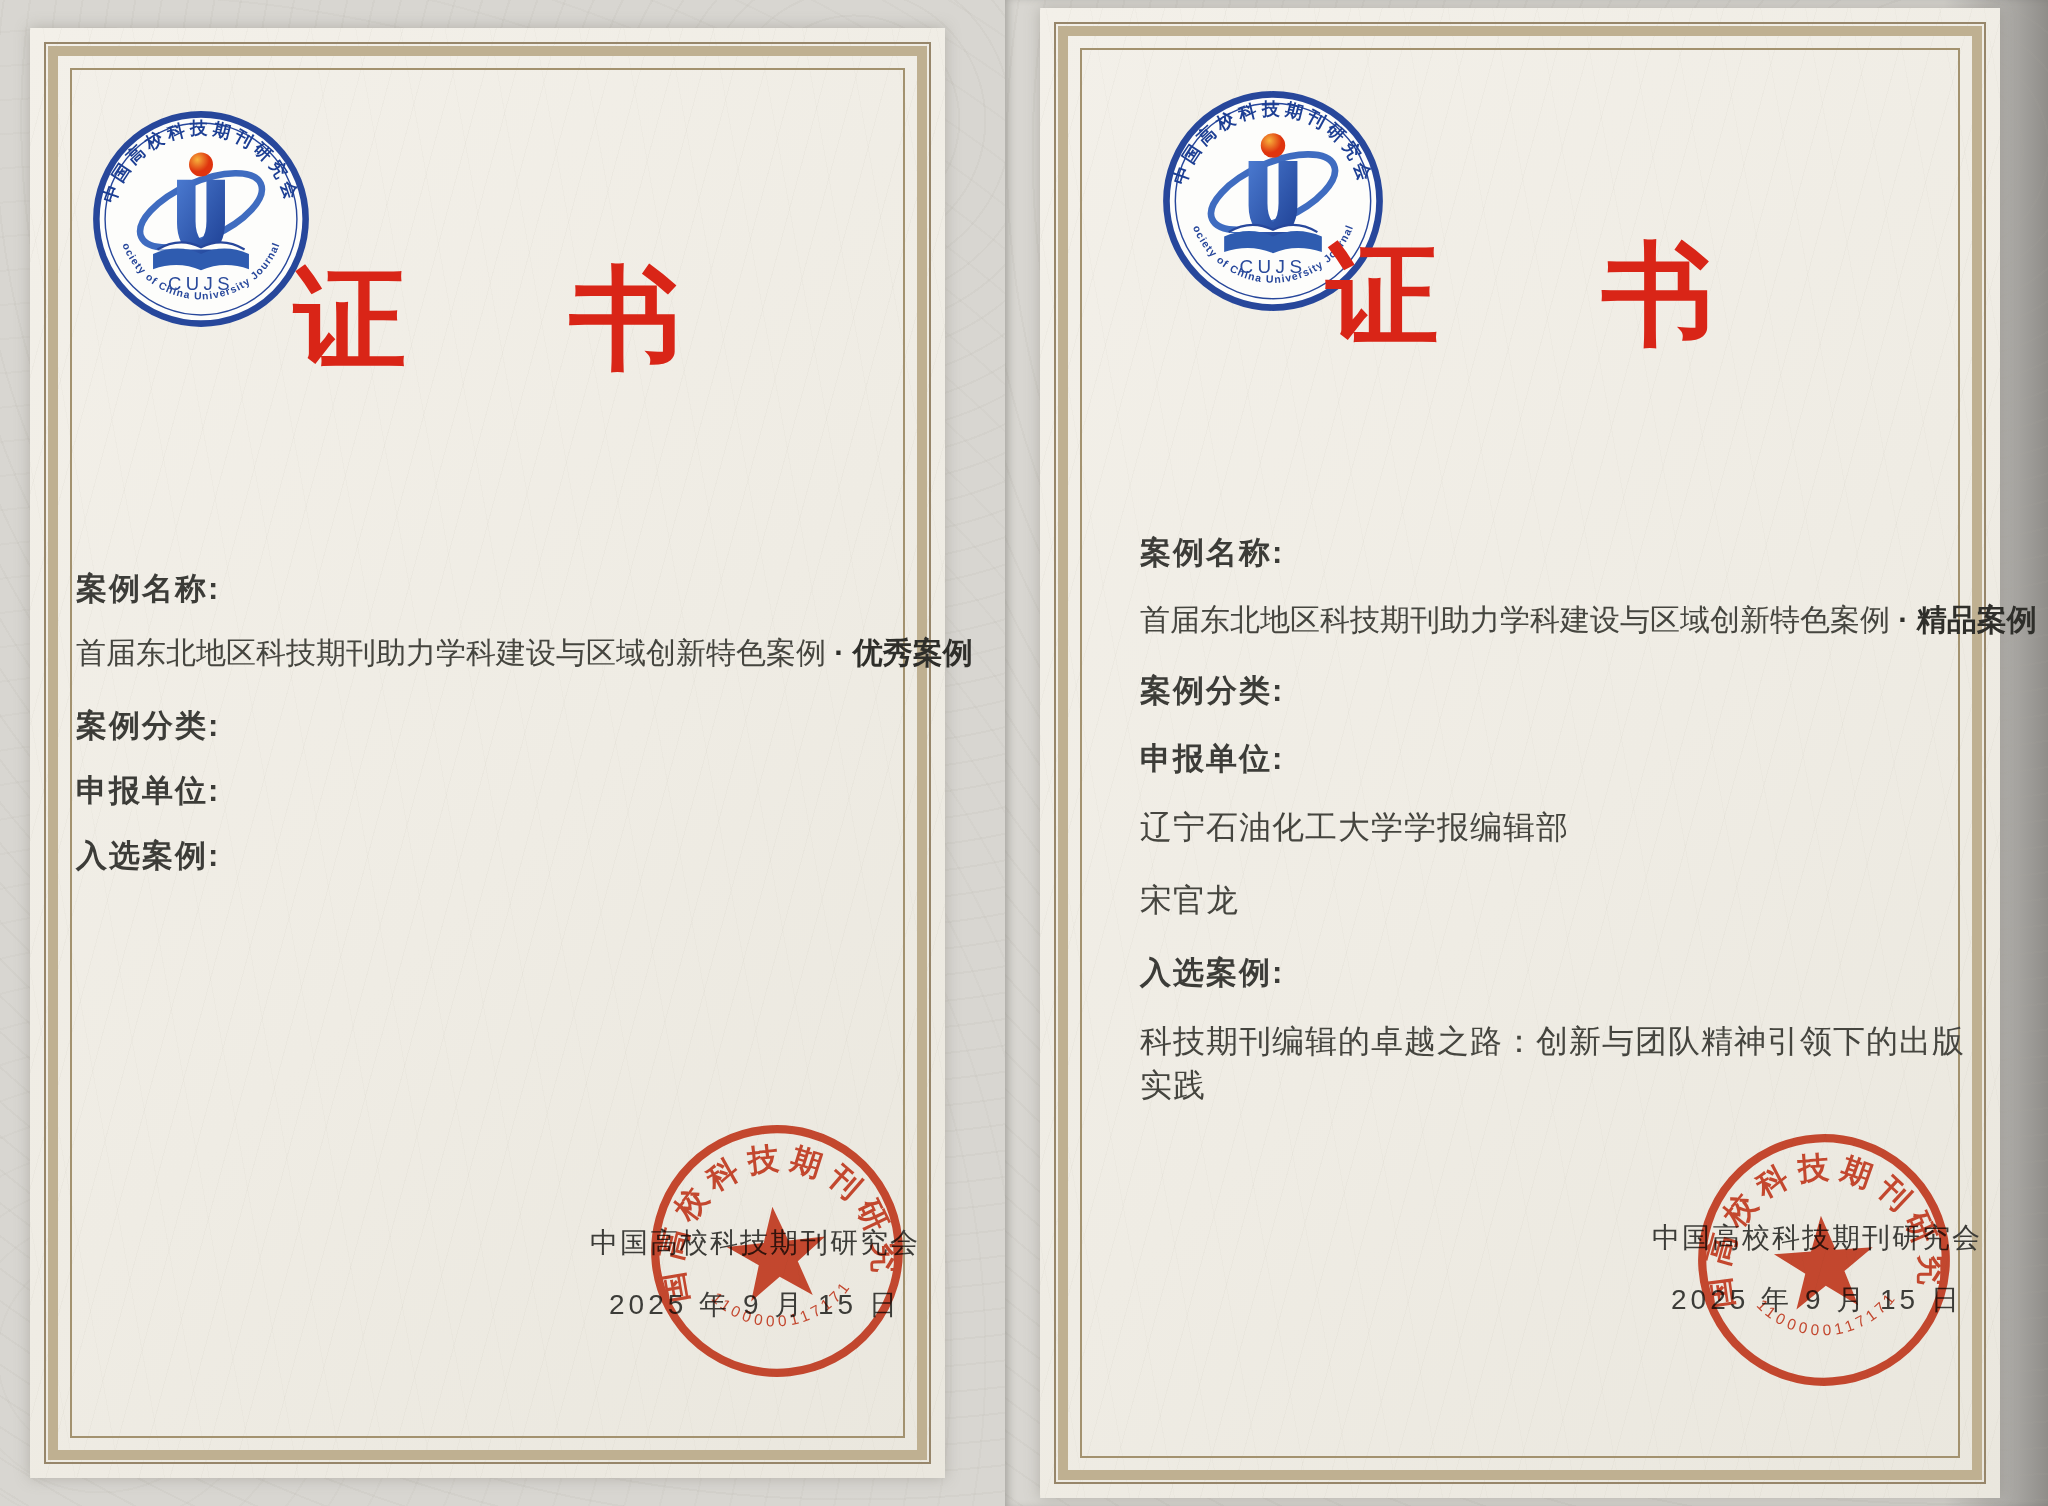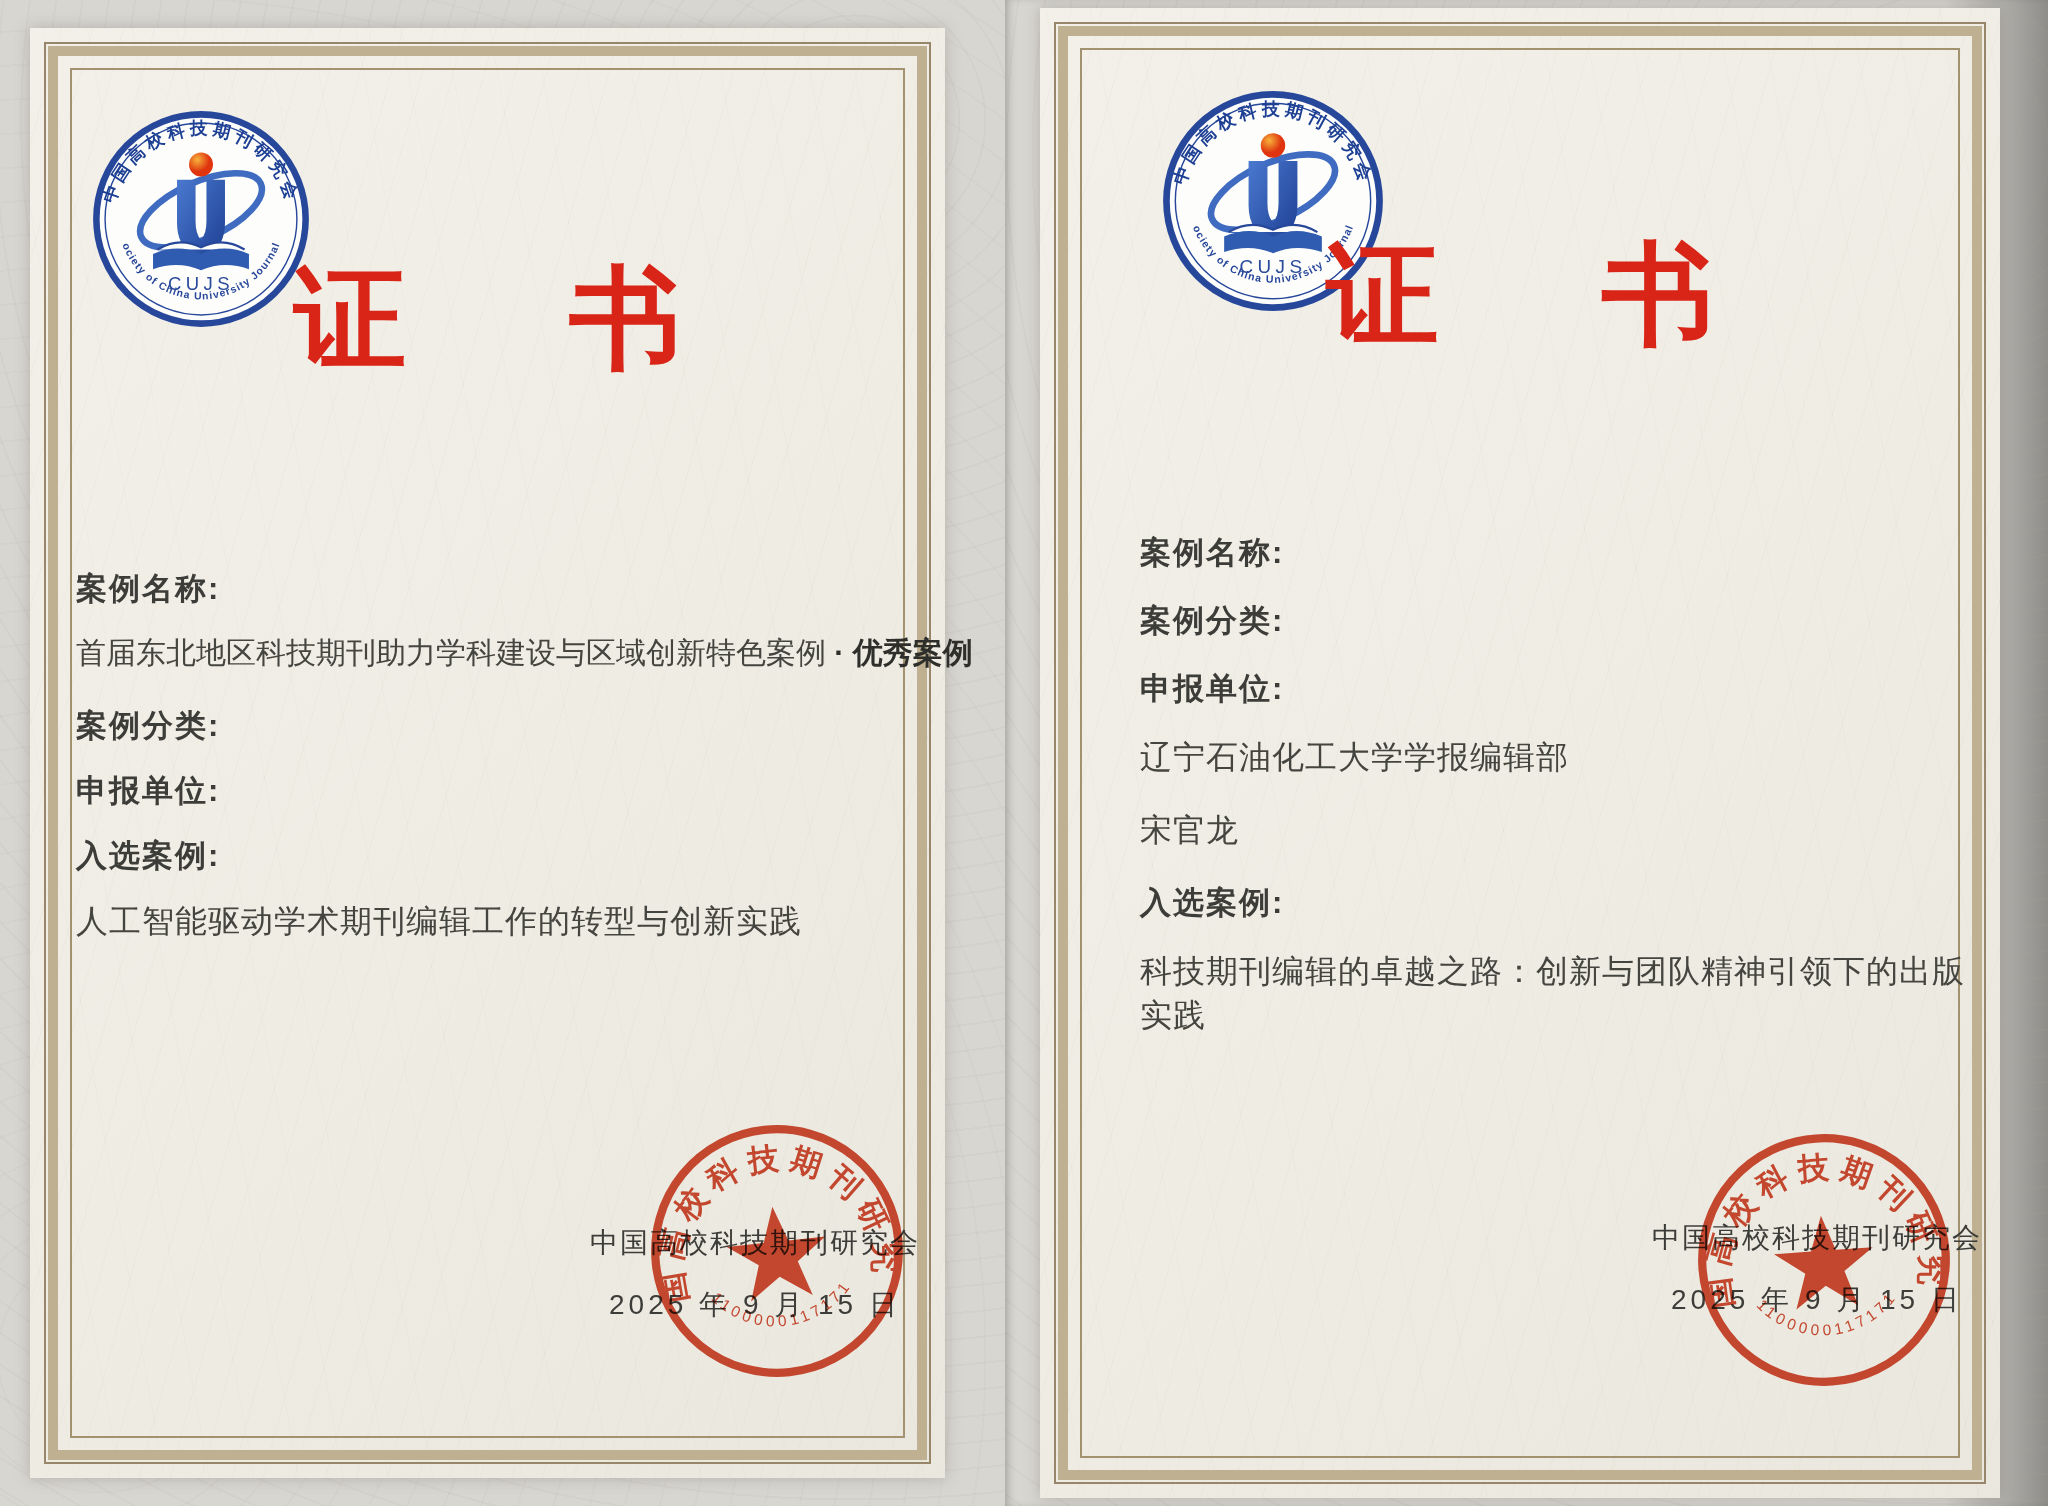--- a/index.html
+++ b/index.html
@@ -94,21 +94,20 @@
     <div class="cert-title" style="top:228px;color:#d92517;">
       <span>证 书</span>
     </div>
 
     <div class="fields" style="left:46px;top:540px;width:845px;">
       <p class="f-label">案例名称:</p>
       <p class="f-value long"><span>首届东北地区科技期刊助力学科建设与区域创新特色案例</span><b> · 优秀案例</b></p>
       <p class="f-label">案例分类:</p>
       <p class="f-label">申报单位:</p>
       <p class="f-label">入选案例:</p>
-      <p class="f-value">人工智能驱动学术期刊编辑工作的转型与创新实践</p>
     </div>
 
     <div class="sign" style="left:525px;top:1196px;width:400px;">
       <p class="issuer">中国高校科技期刊研究会</p>
       <p class="date">2025 年 9 月 15 日</p>
     </div>
 
     <svg class="seal" style="left:618px;top:1094px;transform:rotate(-6deg);" width="258" height="258" viewBox="0 0 250 250">
       <defs>
         <path id="sealTopL" d="M 34 158 A 93 93 0 1 1 216 158" fill="none"></path>
@@ -160,20 +159,21 @@
       <path d="M56 132 Q79 122 100 132 Q121 122 144 132 L144 146 Q121 138 100 147 Q79 138 56 146 Z" fill="#2f5cb0"></path>
       <text x="100" y="165" text-anchor="middle" font-size="17" letter-spacing="4" fill="#2a4a9b">CUJS</text>
     </svg>
 
     <div class="cert-title" style="top:224px;color:#d92517;">
       <span>证 书</span>
     </div>
 
     <div class="fields fields-right" style="left:100px;top:524px;width:830px;">
       <p class="f-label">案例名称:</p>
+      <p class="f-value long"><span>首届东北地区科技期刊助力学科建设与区域创新特色案例</span><b> · 精品案例</b></p>
       <p class="f-label">案例分类:</p>
       <p class="f-label">申报单位:</p>
       <p class="f-value">辽宁石油化工大学学报编辑部</p>
       <p class="f-value">宋官龙</p>
       <p class="f-label">入选案例:</p>
       <p class="f-value">科技期刊编辑的卓越之路：创新与团队精神引领下的出版实践</p>
     </div>
 
     <div class="sign" style="left:567px;top:1211px;width:420px;">
       <p class="issuer">中国高校科技期刊研究会</p>

